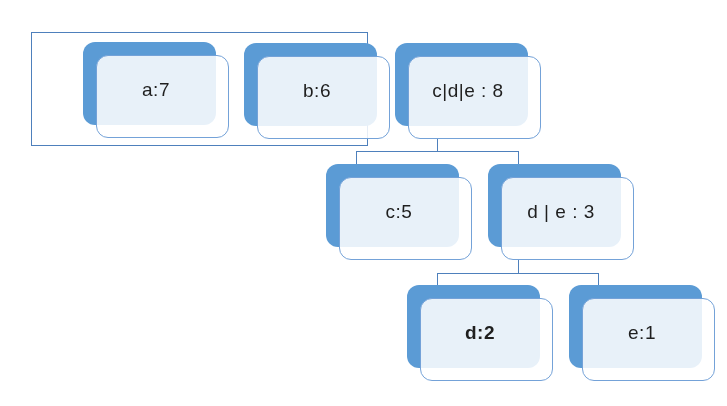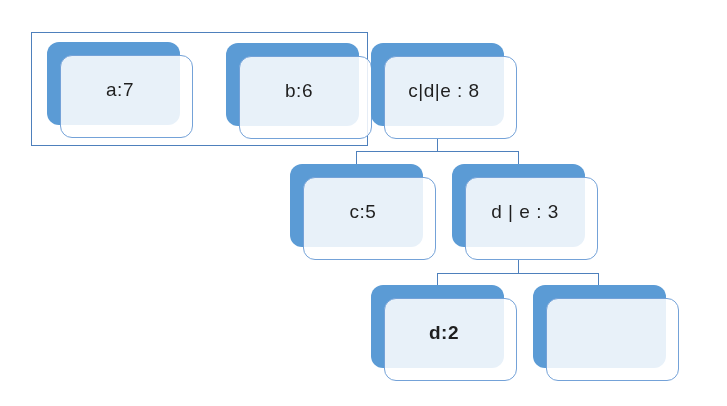--- a/index.html
+++ b/index.html
@@ -38,21 +38,21 @@
   #drop-de   { left: 518px; top: 151px; height: 13px; }
 
   #stub-de   { left: 518px; top: 259px; height: 14px; }
   #rail-de   { left: 437px; top: 273px; width: 162px; }
   #drop-d    { left: 437px; top: 273px; height: 12px; }
   #drop-e    { left: 598px; top: 273px; height: 12px; }
 
   
   .node {
     position: absolute;
-    width: 133px; height: 100px;
+    width: 133px; height: 100px; margin-left: 36px;
   }
   .node .back {
     position: absolute;
     left: -13px; top: -13px;
     width: 133px; height: 83px;
     background: var(--node-back, #5B9BD5);
     border-radius: 12px;
   }
   .node .front {
     position: absolute;
@@ -70,22 +70,22 @@
     display: flex;
     align-items: center;
     justify-content: center;
     font-size: 19px;
     letter-spacing: 0.5px;
     color: var(--text, #1f1f1f);
     white-space: pre;
   }
 
   #node-a   { left: 60px;  top: 55px;  }
-  #node-b   { left: 239px; top: 56px; border-radius: 23px;  }
-  #node-cde { left: 384px; top: 56px;  }
+  #node-b   { left: 221px; top: 56px; border-radius: 23px;  }
+  #node-cde { left: 372px; top: 56px;  }
   #node-c   { left: 303px; top: 177px; text-align: right; }
   #node-de  { left: 465px; top: 177px; }
   #node-d   { left: 384px; top: 298px; font-weight: bold; }
   #node-e   { left: 546px; top: 298px; }
 </style>
 </head>
 <body>
 
 <div class="canvas">
 
@@ -133,15 +133,16 @@
 
   <div class="node" id="node-d">
     <div class="back"></div>
     <div class="front"></div>
     <div class="label">d:2</div>
   </div>
 
   <div class="node" id="node-e">
     <div class="back"></div>
     <div class="front"></div>
+    <div class="label">e:1</div>
   </div>
 
 </div>
 
 </body></html>

